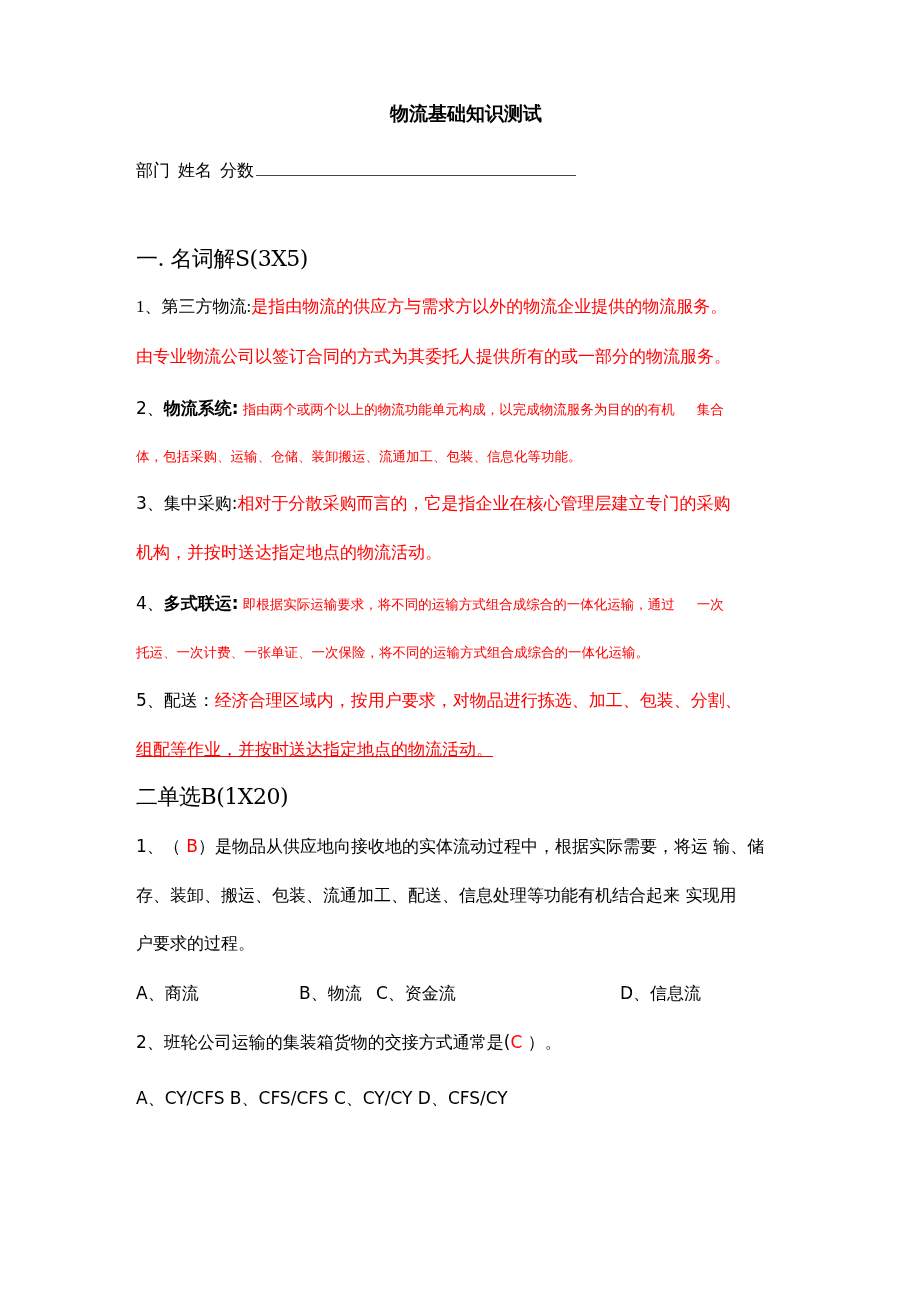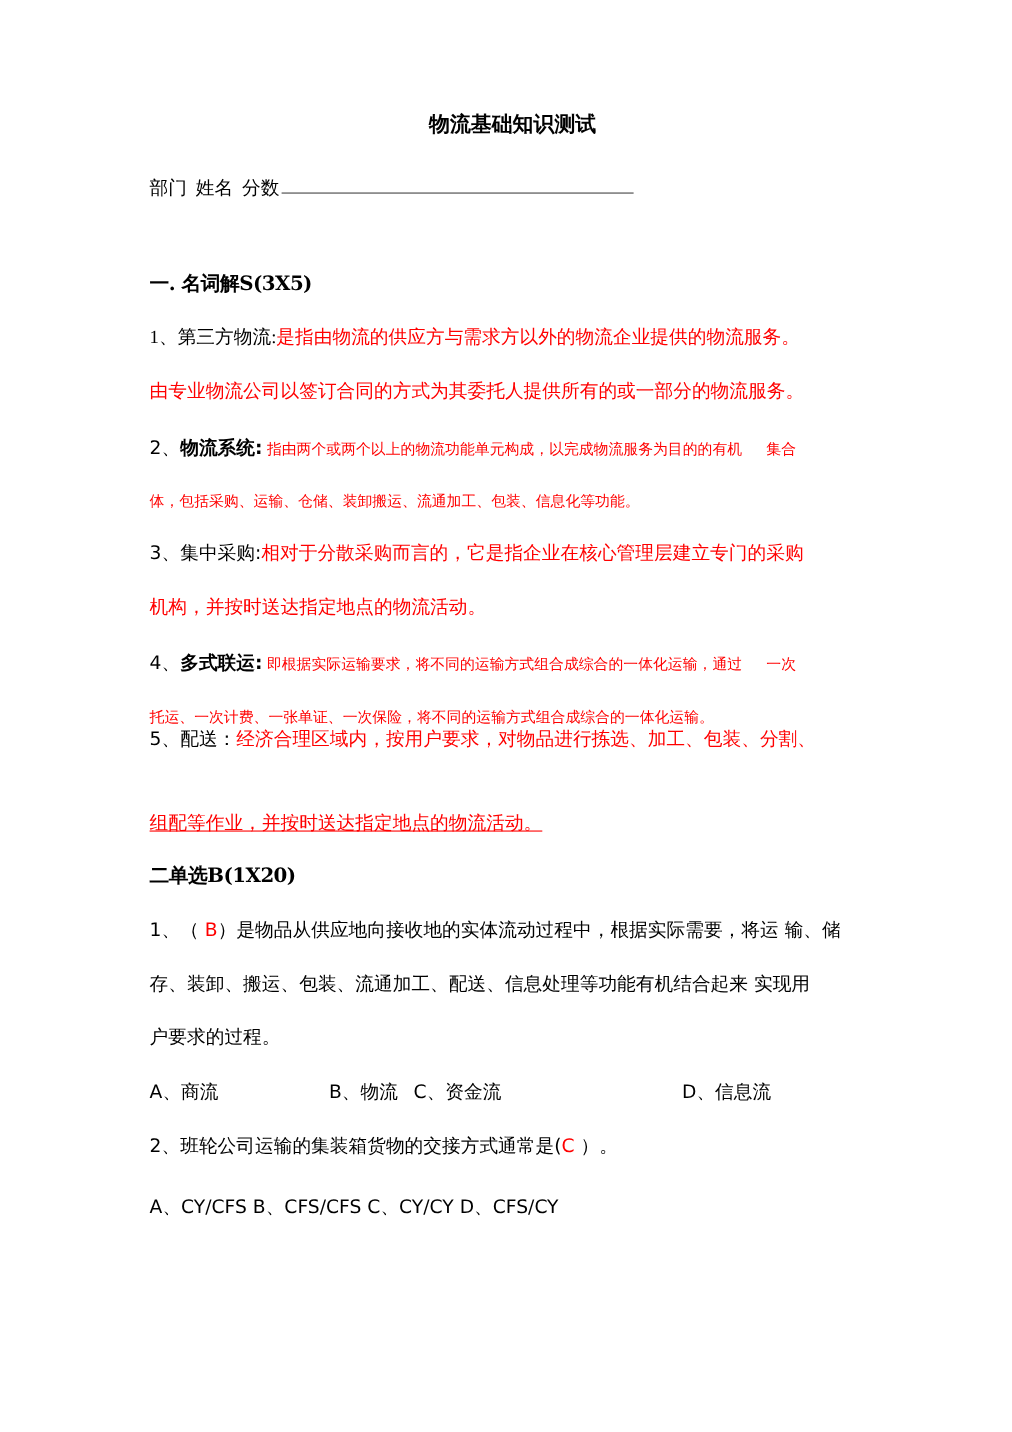--- a/index.html
+++ b/index.html
@@ -29,22 +29,22 @@
       width: 932px;
       top: 100px;
       text-align: center;
       font-family: "DejaVu Serif", "Liberation Serif", serif;
       font-weight: bold;
       font-size: 19px;
       line-height: 26px;
     }
     .section {
       font-family: "DejaVu Serif", "Liberation Serif", serif;
-      font-weight: bold;
-      font-size: 18px;
+      font-weight: normal;
+      font-size: 22px;
       letter-spacing: -0.5px;
     }
     .small-red {
       color: #ff0000;
       font-size: 13.5px;
     }
     .term-bold { font-weight: bold; }
     .underline-field {
       display: inline-block;
       width: 320px;
@@ -79,21 +79,21 @@
 <div class="line" style="top:492px;">
   <span>3、</span><span>集中采购:</span><span class="red">相对于分散采购而言的，它是指企业在核心管理层建立专门的采购</span>
 </div>
 <div class="line red" style="top:541px;">机构，并按时送达指定地点的物流活动。</div>
 
 <div class="line" style="top:592px;">
   <span>4、</span><span class="term-bold">多式联运:</span><span class="gap" style="width:4px"></span><span class="small-red">即根据实际运输要求，将不同的运输方式组合成综合的一体化运输，通过</span><span class="gap" style="width:22px"></span><span class="small-red">一次</span>
 </div>
 <div class="line small-red" style="top:641px;">托运、一次计费、一张单证、一次保险，将不同的运输方式组合成综合的一体化运输。</div>
 
-<div class="line" style="top:661px;">
+<div class="line" style="top:689px;">
   <span>5、</span><span>配送：</span><span class="red">经济合理区域内，按用户要求，对物品进行拣选、加工、包装、分割、</span>
 </div>
 <div class="line red" style="top:738px;text-decoration:underline;">组配等作业，并按时送达指定地点的物流活动。</div>
 
 <div class="line section" style="top:786px;">二单选B(1X20)</div>
 
 <div class="line" style="top:835px;">
   <span>1、</span><span>（ </span><span class="red">B</span><span>）</span><span>是物品从供应地向接收地的实体流动过程中，根据实际需要，将运 输、储</span>
 </div>
 <div class="line" style="top:884px;">存、装卸、搬运、包装、流通加工、配送、信息处理等功能有机结合起来  实现用</div>

